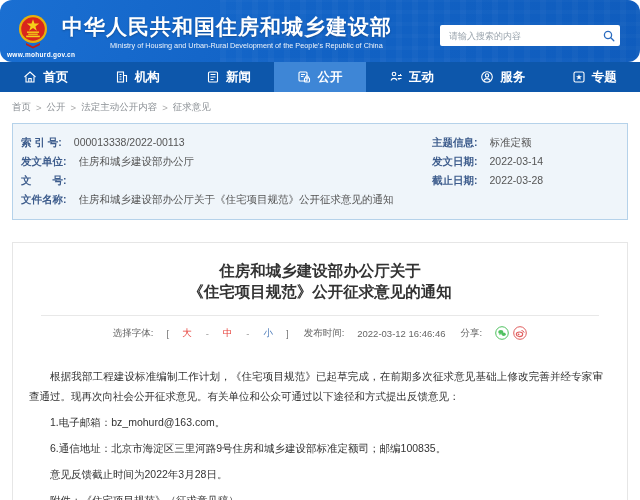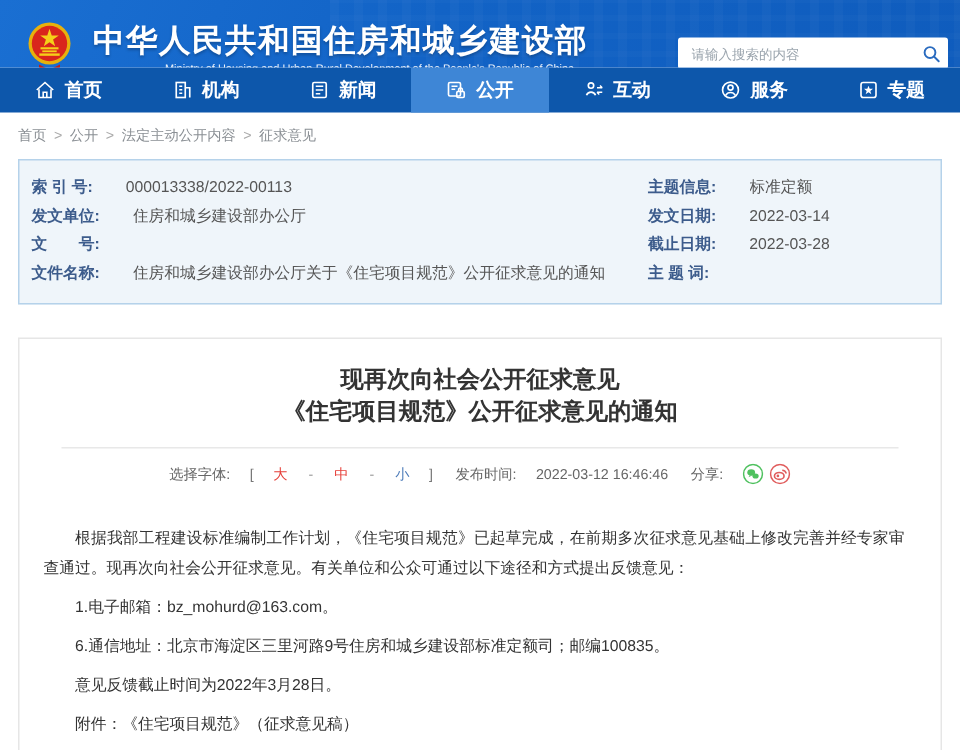--- a/index.html
+++ b/index.html
@@ -7,23 +7,24 @@
   body {
     font-family: "Liberation Sans", "DejaVu Sans", sans-serif;
     background: #ffffff;
     position: relative;
     color: #333;
   }
 
   
   .header {
     position: relative;
-    height: 45px;
+    height: 62px;
     background: linear-gradient(115deg, #1a6fd2 0%, #1263c6 45%, #0f5cbd 100%);
     overflow: hidden;
+    border-radius: 12px;
   }
   .header .building-texture {
     position: absolute; right: 0; top: 0; width: 420px; height: 62px;
     background:
       repeating-linear-gradient(90deg, rgba(255,255,255,0.10) 0 6px, transparent 6px 16px),
       repeating-linear-gradient(0deg, rgba(255,255,255,0.07) 0 4px, transparent 4px 12px);
     opacity: 0.28;
     pointer-events: none;
   }
   .emblem { position: absolute; left: 18px; top: 13px; width: 30px; height: 36px; }
@@ -34,21 +35,21 @@
   .title-block { position: absolute; left: 62px; top: 13px; }
   .title-cn {
     font-size: 21px; font-weight: bold; color: #fff; letter-spacing: 1px;
     text-shadow: 0 1px 2px rgba(0,0,0,0.25);
     white-space: nowrap;
   }
   .title-en {
     margin-top: 0; font-size: 7.3px; color: rgba(255,255,255,0.92); white-space: nowrap; padding-left: 48px;
   }
   .search-box {
-    position: absolute; right: 8px; top: 25px;
+    position: absolute; right: 20px; top: 25px;
     width: 180px; height: 21px;
     background: #fff; border-radius: 2px;
     display: flex; align-items: center;
   }
   .search-input {
     flex: 1; border: none; outline: none; background: transparent;
     font-size: 9px; color: #555; padding: 0 4px 0 9px;
     font-family: "Liberation Sans", "DejaVu Sans", sans-serif;
   }
   .search-input::placeholder { color: #9aa4ad; }
@@ -83,21 +84,21 @@
     background: #eff5fa;
     border: 1px solid #b5d2ea;
     padding: 9px 10px 10px 8px;
     display: grid;
     grid-template-columns: 1fr 185px;
     column-gap: 8px;
   }
   .info-col { display: flex; flex-direction: column; }
   .info-row { display: flex; line-height: 19px; font-size: 10.5px; }
   .info-label { font-weight: bold; color: #3d5c8c; white-space: pre; flex-shrink: 0; }
-  .info-value { color: #555; margin-left: 22px; white-space: nowrap; overflow: hidden; }
+  .info-value { color: #555; margin-left: 12px; white-space: nowrap; overflow: hidden; }
 
   
   .article-card {
     margin: 22px 12px 0 12px;
     border: 1px solid #e6e6e6;
     background: #fff;
     height: 300px;
     padding: 17px 12px 0 12px;
   }
   .article-title {
@@ -253,30 +254,26 @@
       <span class="info-value">标准定额</span>
     </div>
     <div class="info-row">
       <span class="info-label">发文日期:</span>
       <span class="info-value">2022-03-14</span>
     </div>
     <div class="info-row">
       <span class="info-label">截止日期:</span>
       <span class="info-value">2022-03-28</span>
     </div>
-    <div class="info-row">
-      <span class="info-label">主 题 词:</span>
-      <span class="info-value"></span>
-    </div>
   </div>
 </div>
 
 <div class="article-card">
   <div class="article-title">
-    <div>现再次向社会公开征求意见</div>
+    <div>住房和城乡建设部办公厅关于</div>
     <div>《住宅项目规范》公开征求意见的通知</div>
   </div>
 
   <div class="article-divider"></div>
 
   <div class="article-meta">
     <span class="meta-group">
       <span>选择字体:</span>
       <span class="fs-bracket">[</span>
       <span class="fs-large">大</span>

